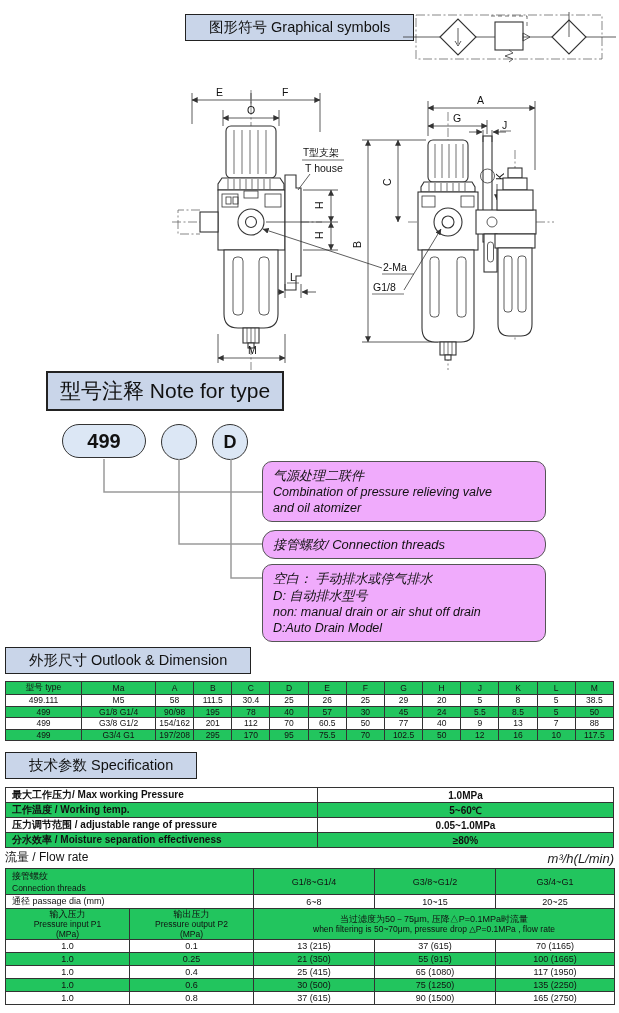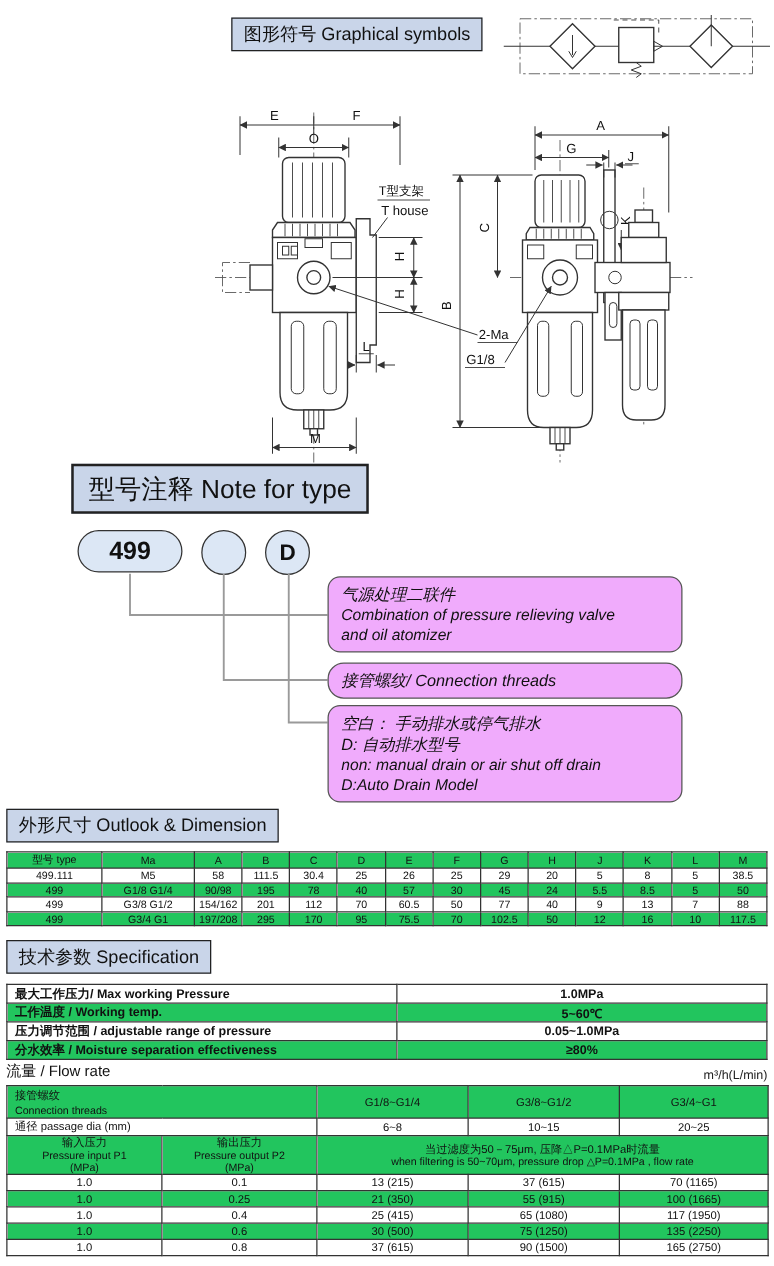--- a/index.html
+++ b/index.html
@@ -1,19 +1,19 @@
 <!DOCTYPE html>
 <html><head>
 <meta charset="utf-8">
 <style>
   * { margin:0; padding:0; box-sizing:border-box; }
   body { background:#fff; font-family:"Liberation Sans", sans-serif; color:#111; }
   #page { position:relative; width:619px; height:1013px; background:#fff; overflow:hidden; }
 
-  .hdr-box { position:absolute; background:#c9d5e9; border:1.6px solid #222; padding:3px 9px;
+  .hdr-box { position:absolute; background:#c9d5e9; border:1.6px solid #222; padding:3px 23px;
              font-size:14.5px; white-space:nowrap; }
   .hdr-box.big { font-size:21px; padding:4px 12px; border-width:2px; }
 
   svg text { font:10.5px "Liberation Sans", sans-serif; fill:#111; }
   svg text.cn { font-size:10px; }
   .pt  { fill:#fff; stroke:#333; stroke-width:1.1; }
   .thin { fill:none; stroke:#333; stroke-width:0.7; }
   .thin2 { fill:none; stroke:#333; stroke-width:0.8; }
   .dim { fill:none; stroke:#333; stroke-width:0.8; }
   .cl  { fill:none; stroke:#555; stroke-width:0.7; stroke-dasharray:9 2.5 2 2.5; }
@@ -38,21 +38,21 @@
   #dim-table td { height:11.5px; padding:0 1px; }
   #dim-table tr.head td { height:12px; }
 
   #spec-table { position:absolute; left:5px; top:787px; width:609px; font-size:10px;font-weight:bold; }
   #spec-table td { height:15px; }
   #spec-table td.lbl { text-align:left; padding-left:6px; width:312px; }
 
   #flow-title { position:absolute; left:5px; top:849px; width:609px; display:flex;
                 justify-content:space-between; align-items:flex-end; }
   #flow-title .t { font-size:12px; }
-  #flow-title .u { font-size:10px; color:#222; }
+  #flow-title .u { font-size:13px; color:#222;font-style:italic; }
 
   #flow-table { position:absolute; left:5px; top:868px; width:609px; font-size:9px; }
   #flow-table td { padding:0 2px; }
   #flow-table td.lbl { text-align:left; padding-left:6px; }
   #flow-table .r1 td { height:26px; }
   #flow-table .r2 td { height:14px; }
   #flow-table .r3 td { height:15px; line-height:10px; }
   #flow-table .dr td { height:13px; }
   .l2 { font-size:8.5px; }
 </style>
@@ -218,21 +218,21 @@
       <rect class="pt" x="270" y="262" width="16" height="13"></rect>
       <path class="thin" d="M274,262 v13 M278,262 v13 M282,262 v13"></path>
       <rect class="pt" x="275" y="275" width="6" height="5"></rect>
 
       <text x="203" y="211">G1/8</text>
       <line class="thin" x1="202" y1="214" x2="234" y2="214"></line>
       <line class="lead" x1="234" y1="210" x2="271" y2="149" marker-end="url(#ah)"></line>
     </g>
   </svg>
 
-  <div class="hdr-box big" style="left:57px; top:371px;text-align:right;">型号注释 Note for type</div>
+  <div class="hdr-box big" style="left:46px; top:371px;text-align:right;">型号注释 Note for type</div>
 
   <div class="code pill" style="left:62px; top:424px;">499</div>
   <div class="code ring" style="left:161px; top:424px;"></div>
   <div class="code ring" style="left:212px; top:424px;">D</div>
 
   <svg style="position:absolute; left:55px; top:440px; pointer-events:none;" width="260" height="200" viewBox="0 0 260 200">
     <path d="M49,19 V52 H207" fill="none" stroke="#9a9a9a" stroke-width="1.5"></path>
     <path d="M124,19 V104 H207" fill="none" stroke="#9a9a9a" stroke-width="1.5"></path>
     <path d="M176,19 V138 H207" fill="none" stroke="#9a9a9a" stroke-width="1.5"></path>
   </svg>

